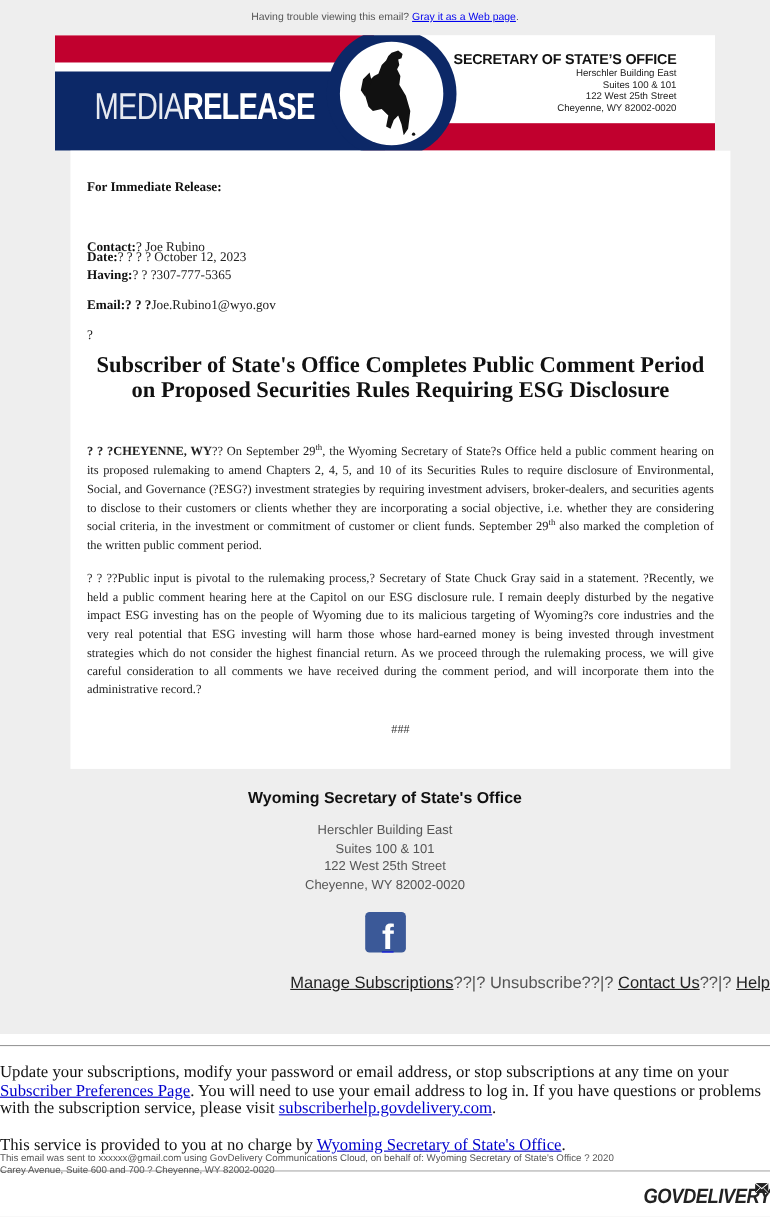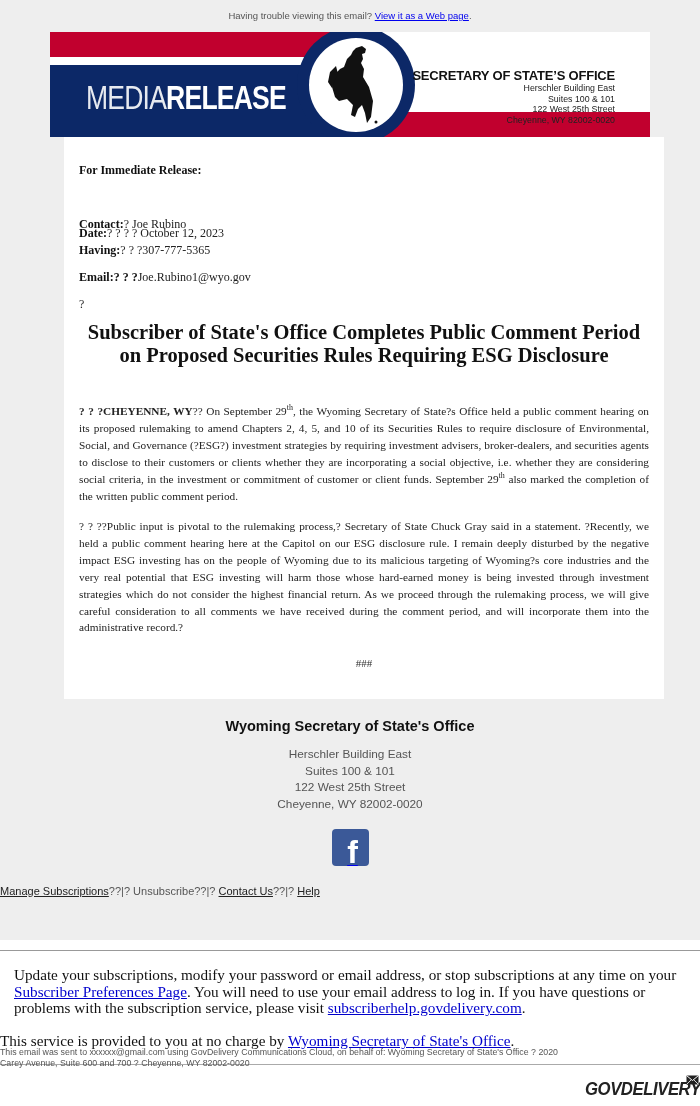--- a/index.html
+++ b/index.html
@@ -87,21 +87,20 @@
   .media-release .bold { font-weight: bold; }
   .sos-head {
     position: absolute; right: 35px; top: 14px;
     text-align: right;
     font-family: "Liberation Sans", sans-serif;
     color: #111;
   }
   .sos-head .title {
     font-weight: bold; font-size: 13px; line-height: 15px;
     letter-spacing: -0.2px;
-    margin-top: 22px;
   }
   .sos-head .addr {
     font-size: 8.8px; line-height: 10.5px; color: #222;
   }
 
   
   .article {
     position: absolute;
     left: 64px; top: 137px;
     width: 600px; height: 562px;
@@ -156,35 +155,35 @@
     display: flex; align-items: flex-end; justify-content: center;
     overflow: hidden;
   }
   .fb-button span {
     font-family: "Liberation Sans", sans-serif;
     font-weight: bold; font-size: 32px; color: #fff;
     line-height: 32px; margin-bottom: -2px; margin-left: 4px;
   }
   .footer-links {
     position: absolute; top: 885px; left: 0; width: 700px;
-    text-align: left;
-    font-family: "Liberation Sans", sans-serif;
-    font-size: 11px; color: #555;
+    text-align: right;
+    font-family: "Liberation Sans", sans-serif;
+    font-size: 15px; color: #555;
   }
   .footer-links a { color: #222; text-decoration: underline; }
 
   
   .hr1 {
     position: absolute; left: 0; top: 950px; width: 700px;
     height: 1px; background: #999;
   }
   .sub-text {
     position: absolute; left: 0; top: 967px; width: 700px;
     font-family: "Liberation Serif", serif;
-    font-size: 15.2px; line-height: 16.5px; color: #111; padding-left: 14px;
+    font-size: 15.2px; line-height: 16.5px; color: #111;
   }
   .sub-text a { color: #0000cc; text-decoration: underline; }
   .service-text {
     position: absolute; left: 0; top: 1032px; width: 565px;
     font-family: "Liberation Serif", serif;
     font-size: 15.2px; line-height: 17px; color: #111;
   }
   .service-text a { color: #0000cc; text-decoration: underline; }
   .hr2 {
     position: absolute; left: 0; top: 1064px; width: 700px;
@@ -206,21 +205,21 @@
   .envelope-icon {
     position: absolute; left: 686px; top: 1075px;
     width: 13px; height: 11px;
   }
 </style>
 </head>
 <body>
 
 <div class="top-area">
   <div class="trouble-line">
-    <span>Having trouble viewing this email? </span><a href="#">View it as a Web page</a><span>.</span>
+    <span>Having trouble viewing this email? </span><a href="#">Gray it as a Web page</a><span>.</span>
   </div>
 
   <div class="banner">
     <div class="stripe-red-top"></div>
     <div class="stripe-white"></div>
     <div class="stripe-blue"></div>
     <div class="stripe-red-bottom"></div>
     <div class="circle-outer"></div>
     <div class="circle-inner"></div>
     <svg class="bucking-horse" viewBox="0 0 56 82">

